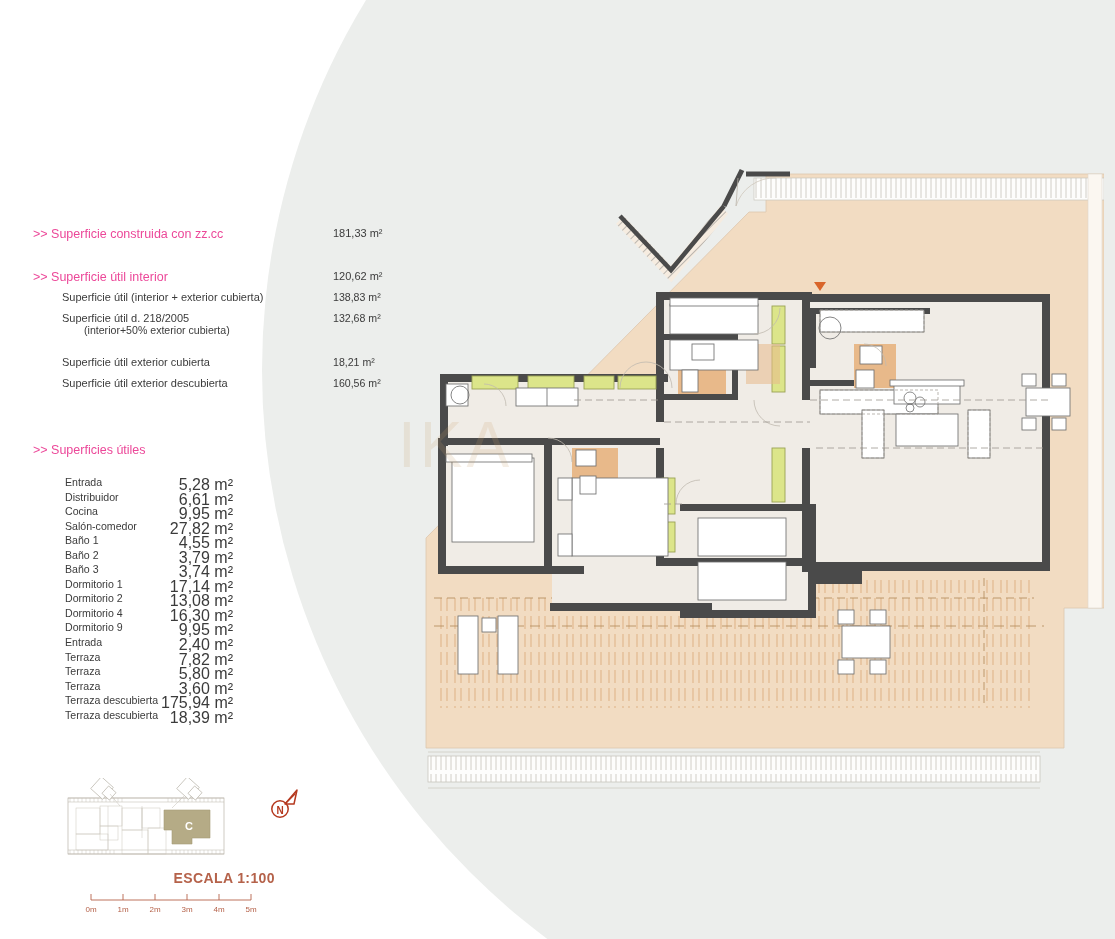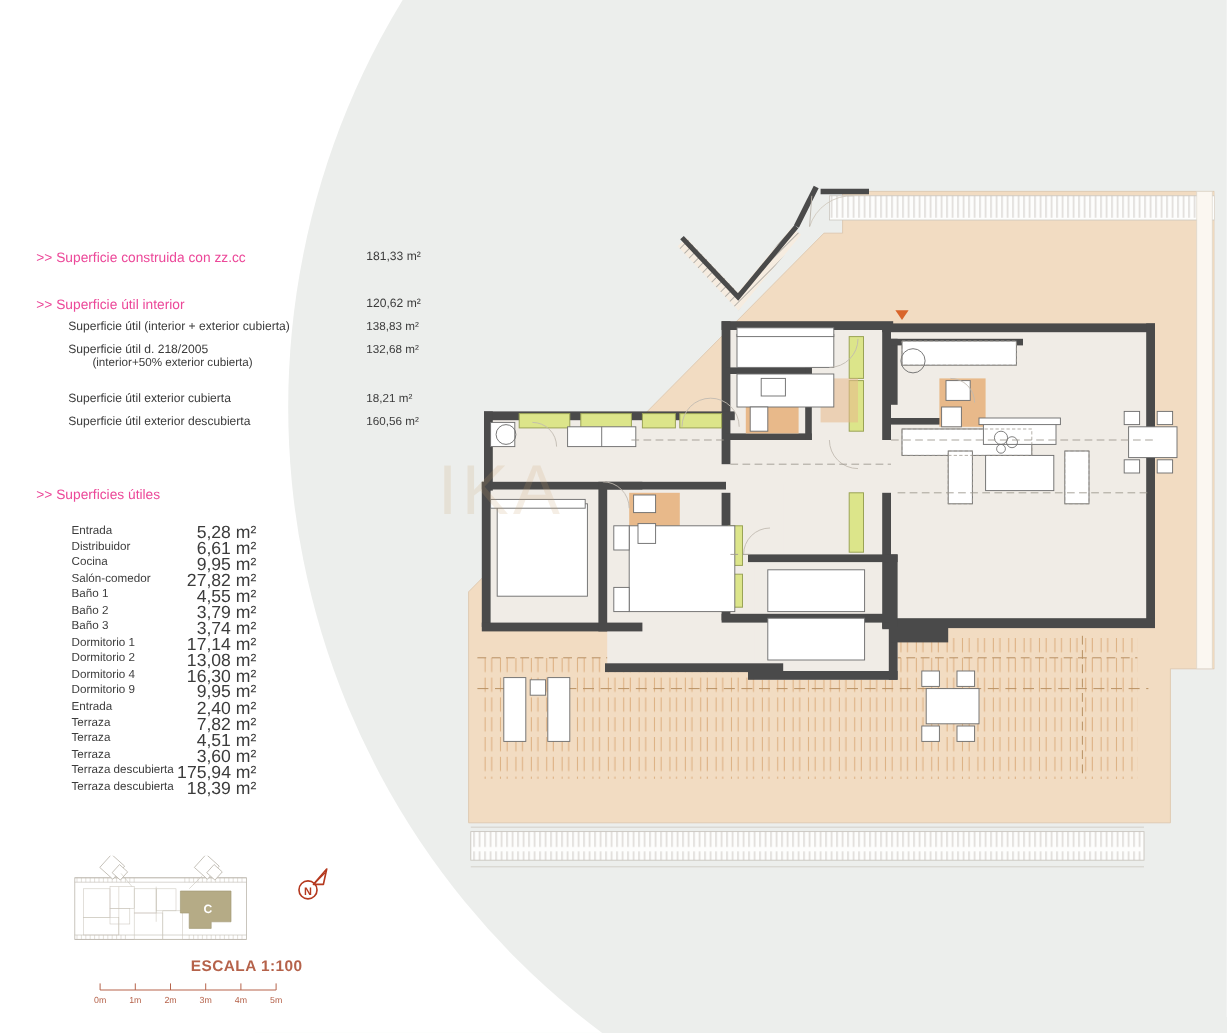--- a/index.html
+++ b/index.html
@@ -180,21 +180,21 @@
         <div class="room-row">
           <span class="room-name">Entrada</span>
           <span class="room-val">2,40 m²</span>
         </div>
         <div class="room-row">
           <span class="room-name">Terraza</span>
           <span class="room-val">7,82 m²</span>
         </div>
         <div class="room-row">
           <span class="room-name">Terraza</span>
-          <span class="room-val">4,51 m²</span>
+          <span class="room-val">5,80 m²</span>
         </div>
         <div class="room-row">
           <span class="room-name">Terraza</span>
           <span class="room-val">3,60 m²</span>
         </div>
         <div class="room-row">
           <span class="room-name">Terraza descubierta</span>
           <span class="room-val">175,94 m²</span>
         </div>
         <div class="room-row">

